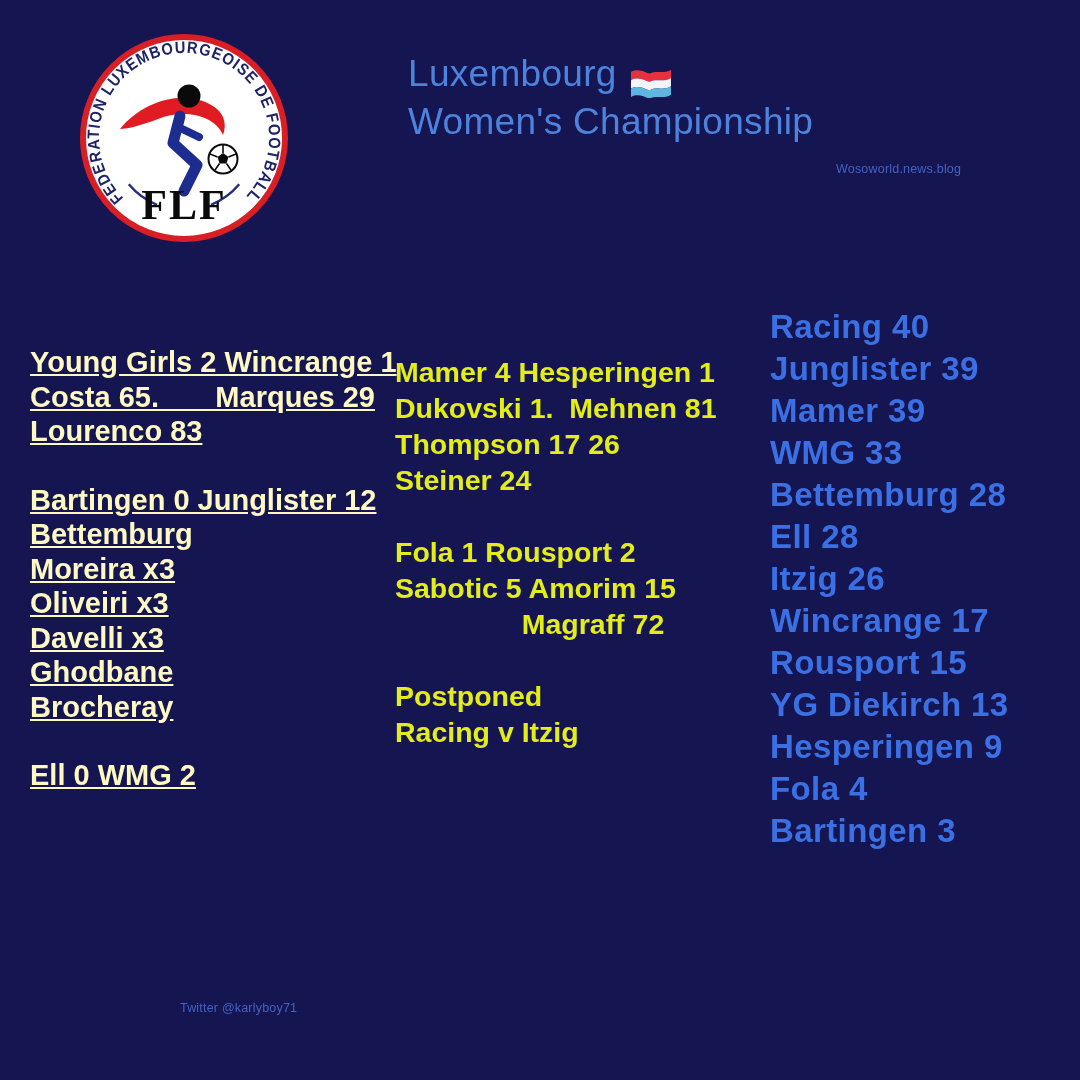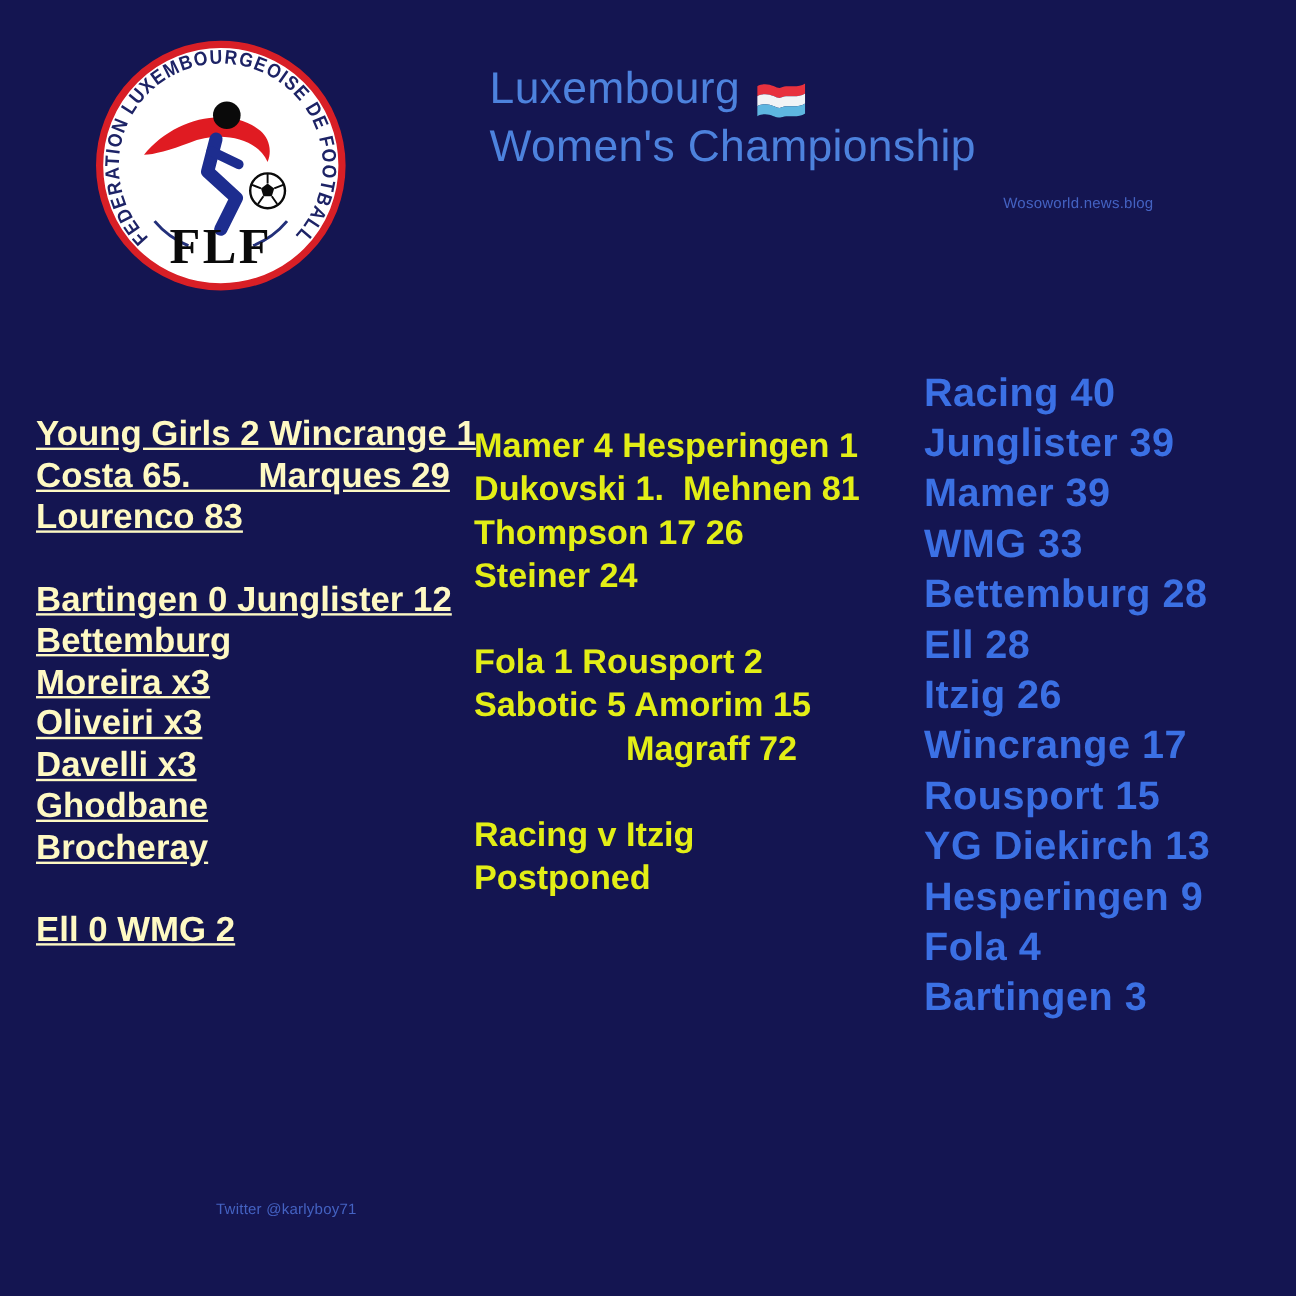--- a/index.html
+++ b/index.html
@@ -100,22 +100,22 @@
     <div class="line">Dukovski 1.  Mehnen 81</div>
     <div class="line">Thompson 17 26</div>
     <div class="line">Steiner 24</div>
   </div>
   <div class="block">
     <div class="line">Fola 1 Rousport 2</div>
     <div class="line">Sabotic 5 Amorim 15</div>
     <div class="line">                Magraff 72</div>
   </div>
   <div class="block">
+    <div class="line">Postponed</div>
     <div class="line">Racing v Itzig</div>
-    <div class="line">Postponed</div>
   </div>
 </div>
 
 <div class="abs col-right">
   <div><span>Racing</span> <span>40</span></div>
   <div><span>Junglister</span> <span>39</span></div>
   <div><span>Mamer</span> <span>39</span></div>
   <div><span>WMG</span> <span>33</span></div>
   <div><span>Bettemburg</span> <span>28</span></div>
   <div><span>Ell</span> <span>28</span></div>

